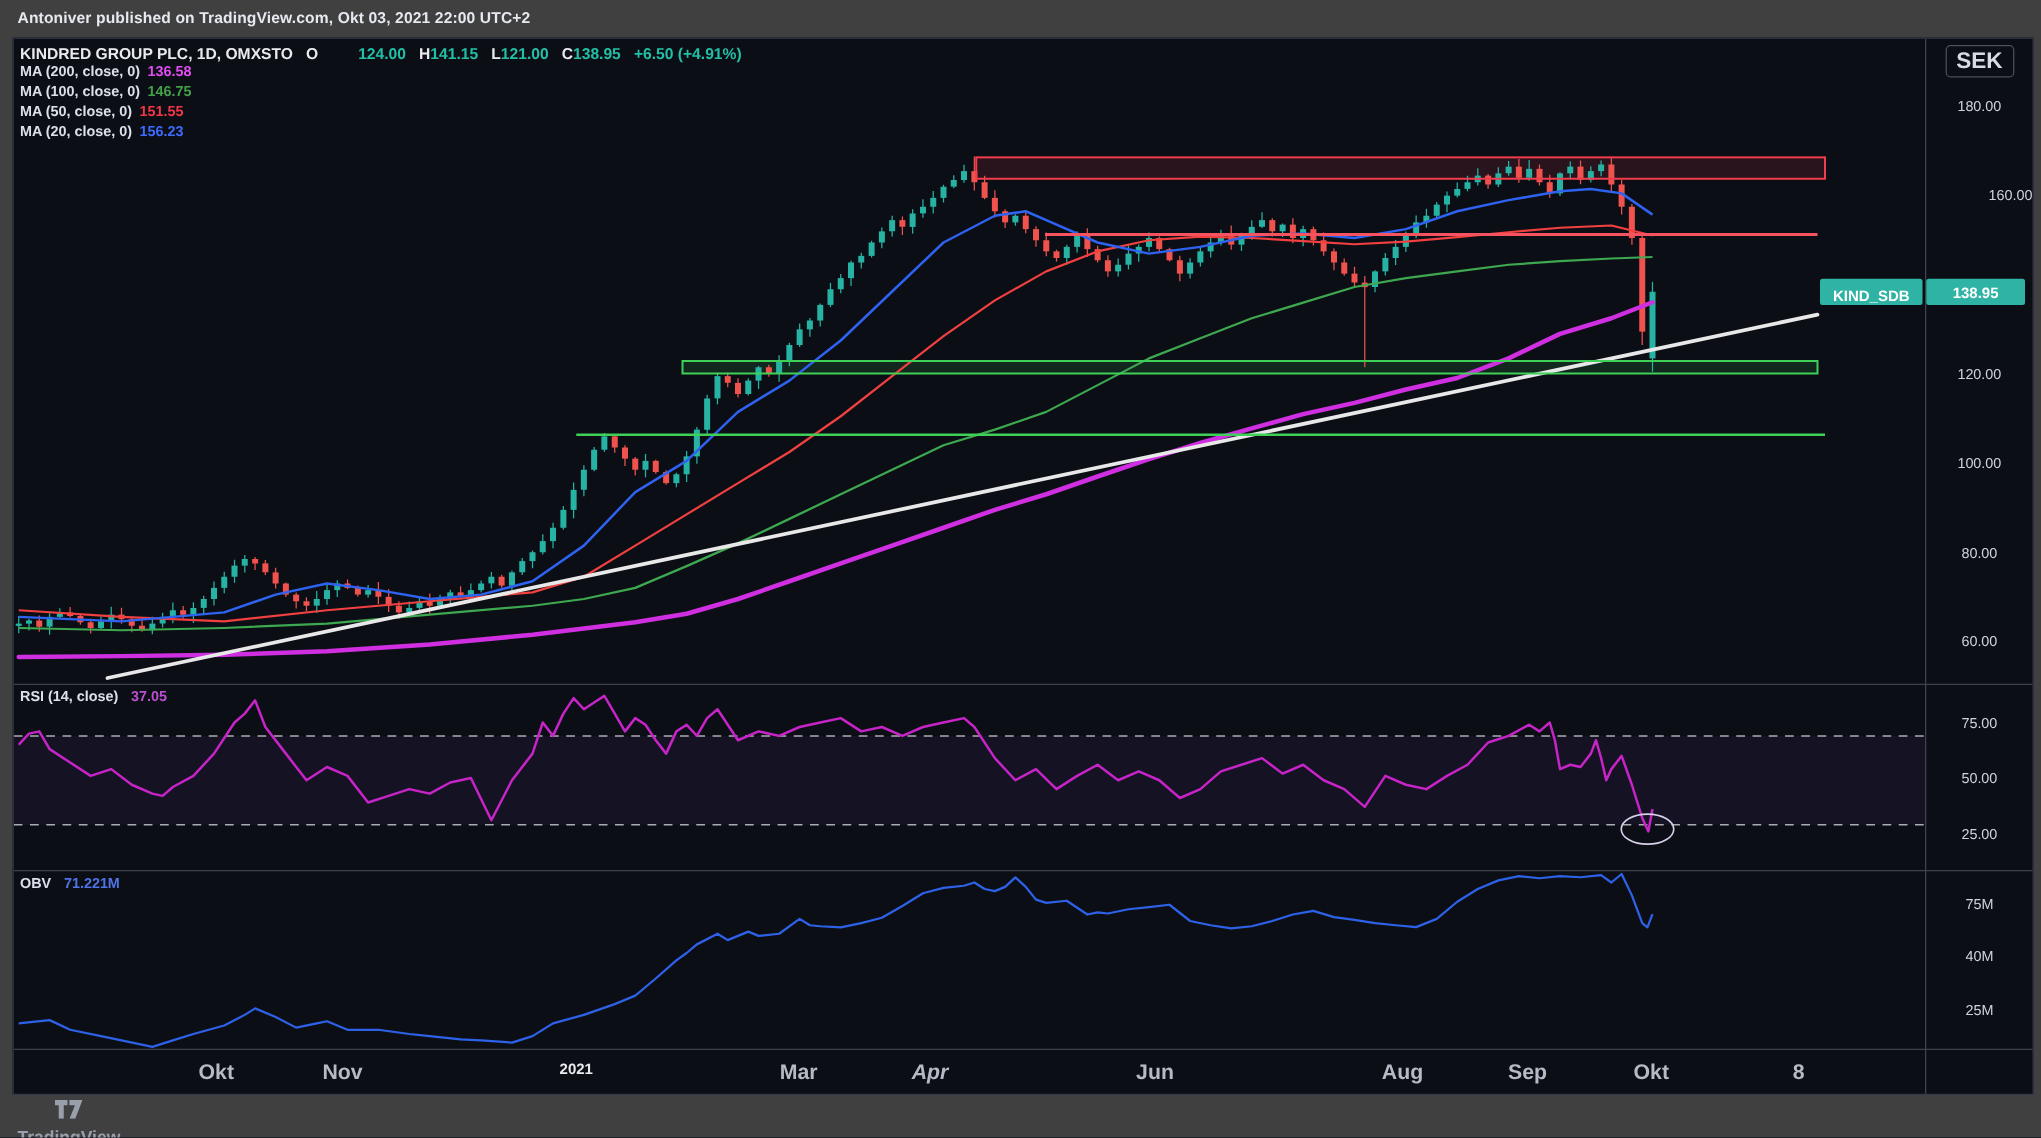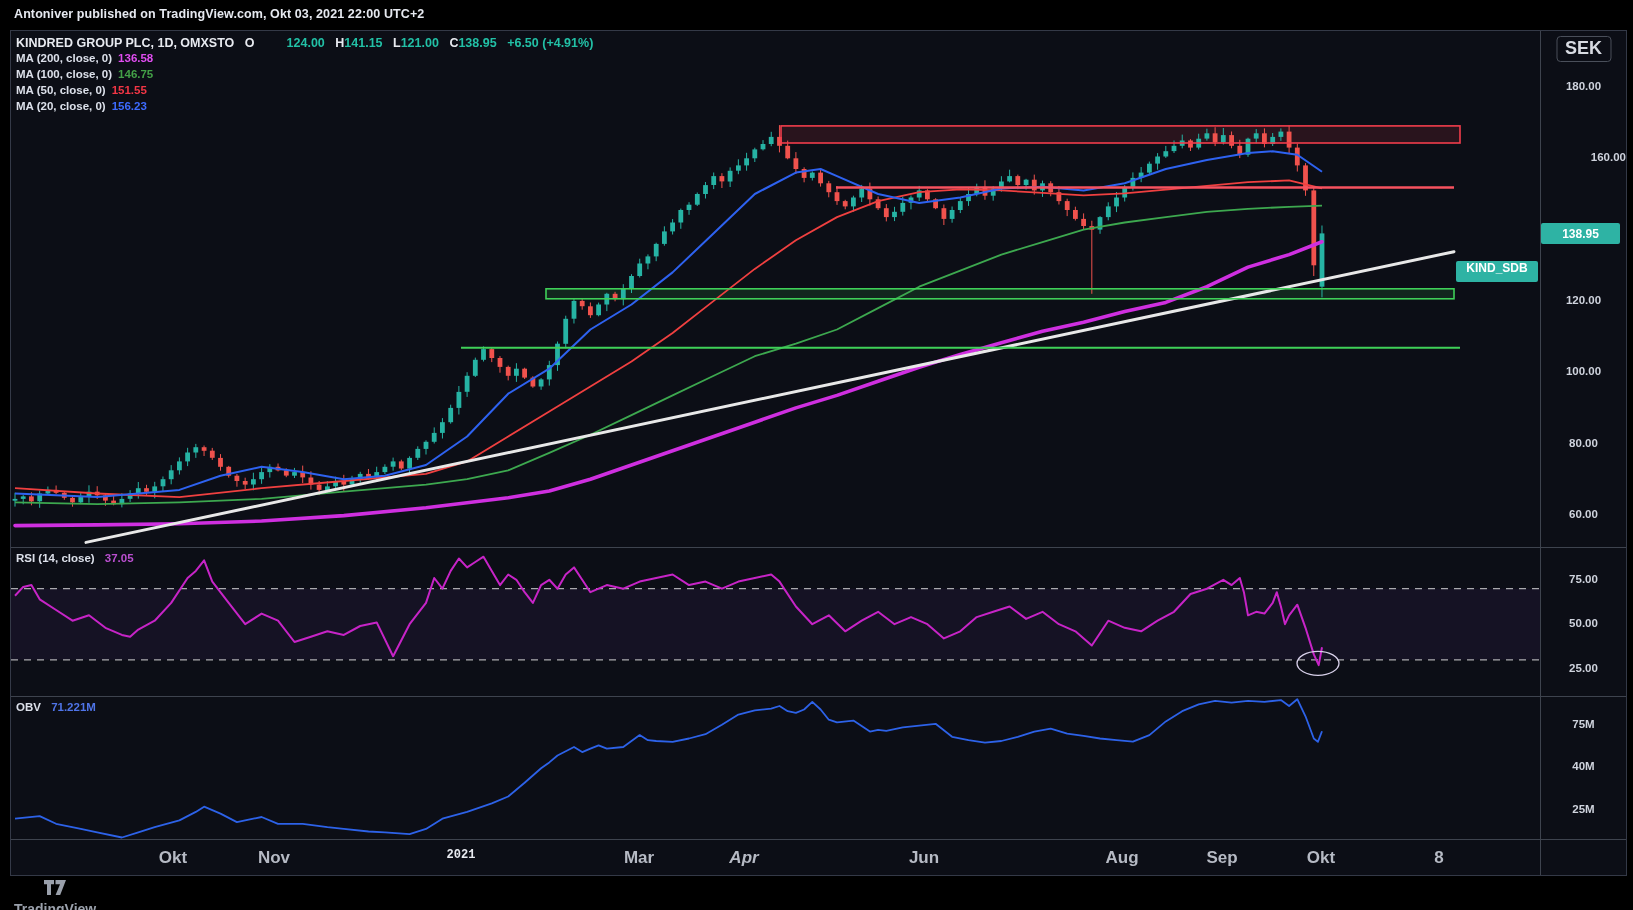--- a/index.html
+++ b/index.html
@@ -1,39 +1,39 @@
 <!DOCTYPE html>
 <html><head>
 <meta charset="utf-8">
 <style>
   html,body{margin:0;padding:0;background:#171a24;width:1633px;height:910px;overflow:hidden;
     font-family:"Liberation Sans","DejaVu Sans",sans-serif;}
-  #page{position:relative;width:1633px;height:910px;background:#000000;}
+  #page{position:relative;width:1633px;height:910px;background:#404040;}
   
   #top-strip{position:absolute;left:0;top:0;width:1633px;height:30px;}
   #publish-line{position:absolute;left:14px;top:7px;font-size:12.5px;font-weight:bold;color:#e6e9f0;letter-spacing:.1px;}
   
   #chart-container{position:absolute;left:10px;top:30px;width:1615px;height:844px;background:#0c0e16;border:1px solid #343947;}
   .pane{position:absolute;left:0;width:1529px;overflow:hidden;}
   #price-pane{top:0;height:516px;}
   #rsi-pane{top:517px;height:148px;}
   #obv-pane{top:666px;height:142px;}
   .pane svg{position:absolute;left:0;top:0;}
   .sep-h{position:absolute;left:0;width:1615px;height:1px;background:#3e434e;}
   #sep-price{top:516px;} #sep-rsi{top:665px;} #sep-obv{top:808px;}
   #sep-axis-v{position:absolute;left:1529px;top:0;width:1px;height:844px;background:#3e434e;}
   
   #axis-col{position:absolute;left:1530px;top:0;width:85px;height:844px;}
-  .ax-label{position:absolute;width:100%;text-align:center;font-size:11.5px;color:#cfd3dd;font-weight:bold;}
+  .ax-label{position:absolute;width:100%;text-align:center;font-size:11.5px;color:#cfd3dd;font-weight:normal;}
   #sek-button{position:absolute;top:5px;left:50%;transform:translateX(-50%);padding:1px 8px 2px 8px;
     border:1px solid #4a4f5a;border-radius:4px;color:#d8dbe2;font-size:18px;font-weight:bold;}
   #price-tag-axis{position:absolute;left:0px;top:0;width:79px;height:21px;border-radius:2px;
     display:flex;align-items:center;justify-content:center;font-size:12px;font-weight:bold;color:#fff;}
   #price-tag-plot{position:absolute;top:0;left:1445px;width:82px;height:21px;border-radius:2px;
-    display:flex;align-items:flex-start;justify-content:center;font-size:12px;font-weight:bold;color:#fff;margin-top:38px;}
+    display:flex;align-items:flex-end;justify-content:center;font-size:12px;font-weight:bold;color:#fff;}
   
   #time-axis{position:absolute;left:0;top:809px;width:1615px;height:35px;}
   .time-label{position:absolute;top:8px;transform:translateX(-50%);font-size:17px;color:#b6bac4;font-weight:bold;}
   .time-label.bold{color:#e8eaf0;font-size:12px;}
   
   #legend{position:absolute;left:5px;top:5px;z-index:5;}
   #title-row{font-size:12.5px;font-weight:bold;color:#e8eaf0;height:16px;}
   #title-row .ohlc-pair{margin-left:7px;}
   .legend-row{font-size:11.5px;font-weight:bold;color:#dce0ea;height:16px;}
   .legend-val{margin-left:6px;}
@@ -462,21 +462,21 @@
         <div class="ax-label" style="top: 586.221px;">50.00</div>
         <div class="ax-label" style="top: 630.639px;">25.00</div>
         <div class="ax-label" style="top: 686.82px;">75M</div>
         <div class="ax-label" style="top: 729.488px;">40M</div>
         <div class="ax-label" style="top: 772.156px;">25M</div>
       </div>
 
     <div id="time-axis">
         <div class="time-label" style="left: 162px;">Okt</div>
         <div class="time-label" style="left: 263px;">Nov</div>
-        <div class="time-label bold" style="left: 450px; font-family: Liberation Mono, monospace;">2021</div>
+        <div class="time-label bold" style="left: 450px;">2021</div>
         <div class="time-label" style="left: 628px;">Mar</div>
         <div class="time-label" style="left: 733px; font-style: italic;">Apr</div>
         <div class="time-label" style="left: 913px;">Jun</div>
         <div class="time-label" style="left: 1111px;">Aug</div>
         <div class="time-label" style="left: 1211px;">Sep</div>
         <div class="time-label" style="left: 1310px;">Okt</div>
         <div class="time-label" style="left: 1428px;">8</div>
       </div>
   </div>
 

